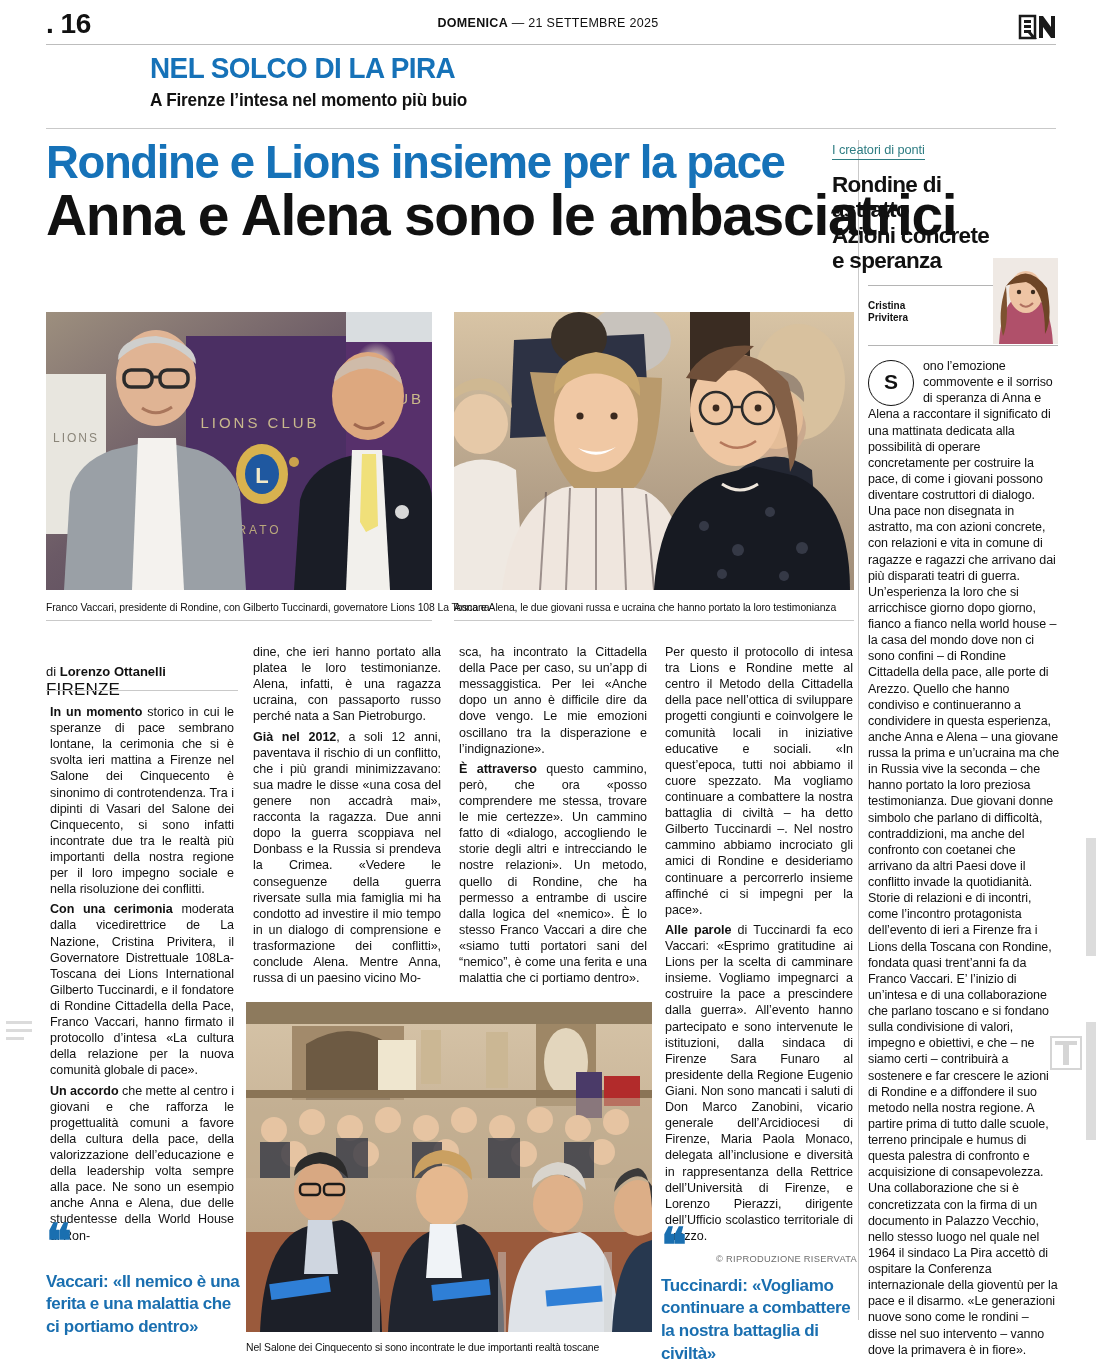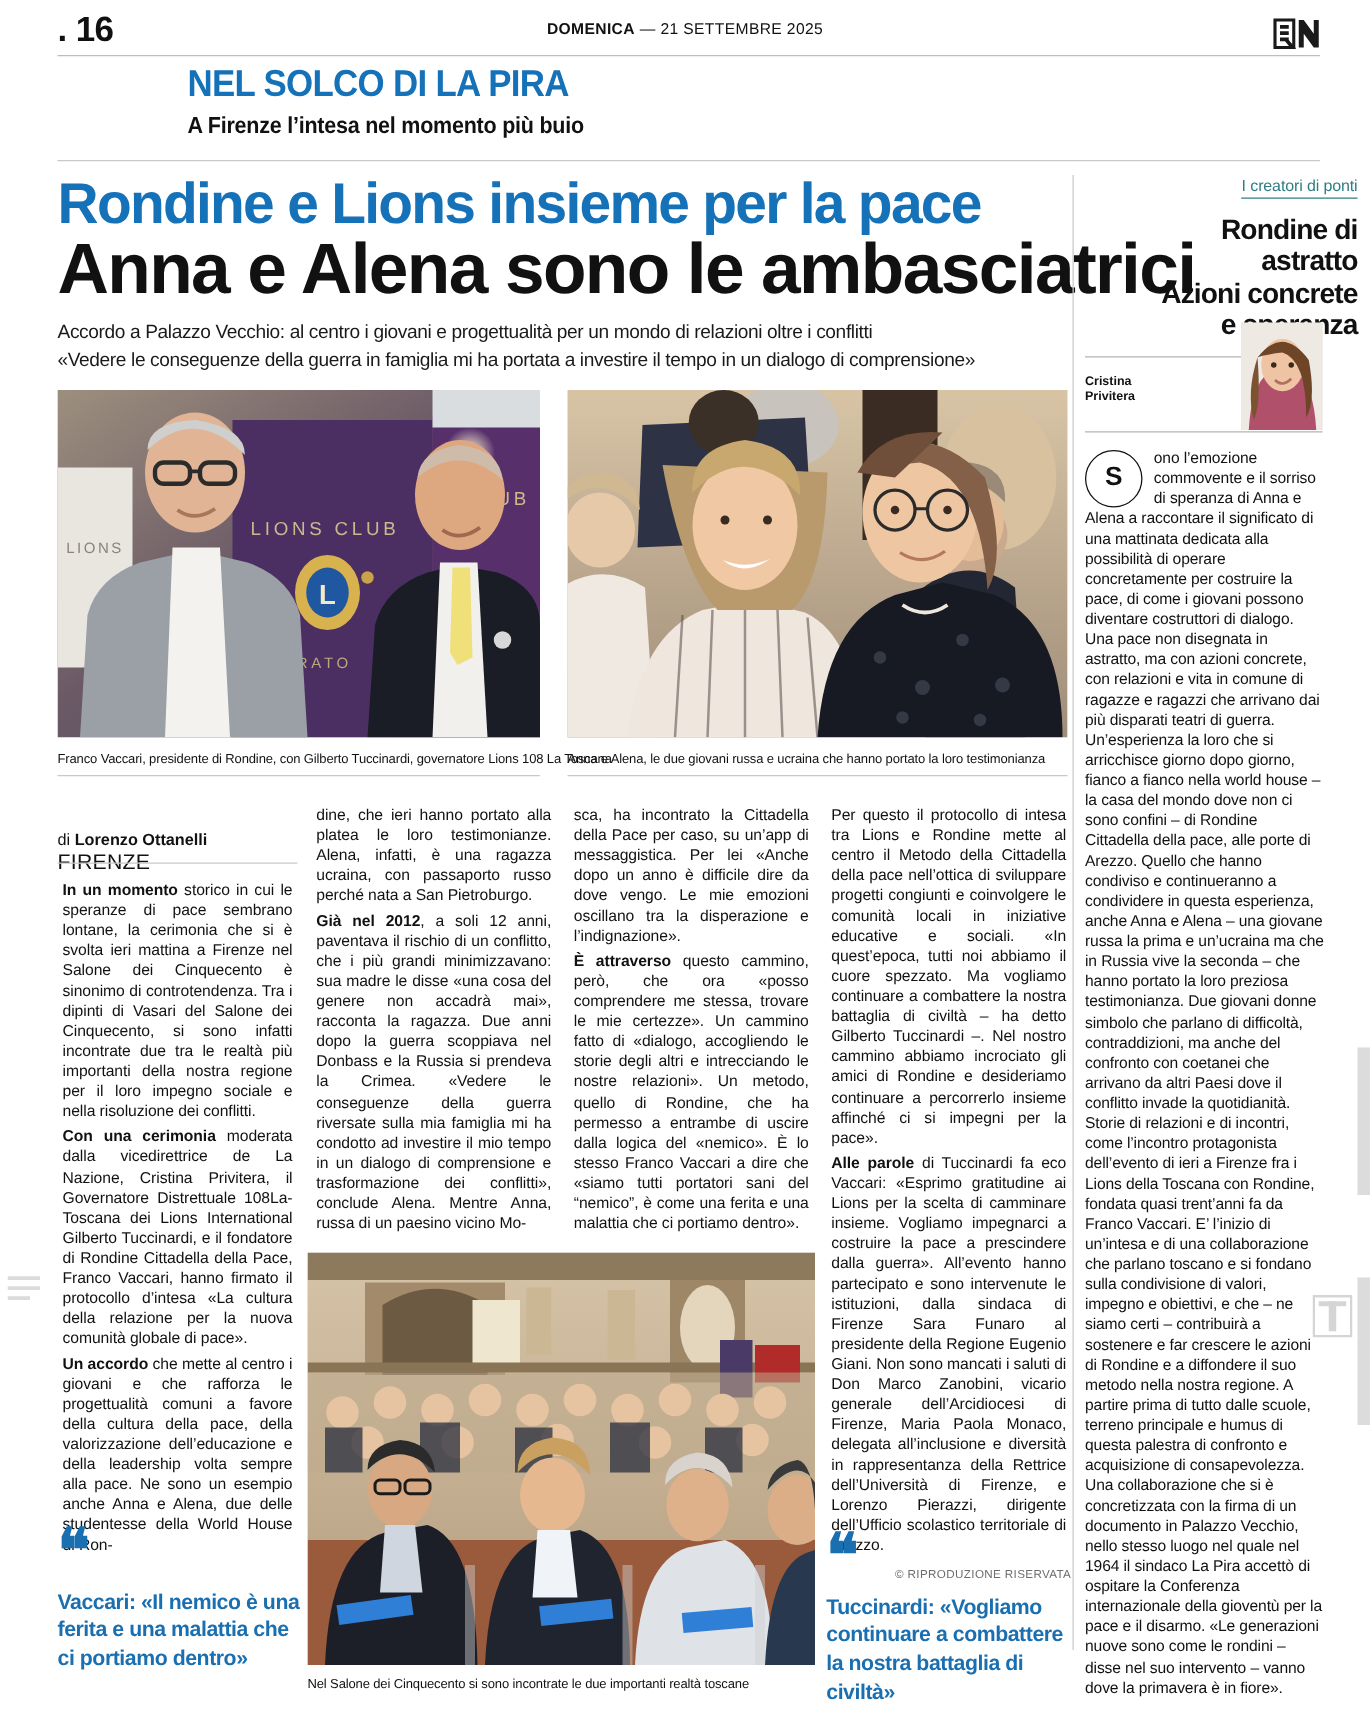--- a/index.html
+++ b/index.html
@@ -129,21 +129,21 @@
     letter-spacing:-2px;font-family:"Liberation Serif", serif;
   }
   .pq .qtext{
     margin-top:14px;font-size:17px;line-height:1.33;font-weight:bold;
     letter-spacing:-0.35px;color:#1a6fb0;
   }
   .pq1{left:46px;top:1228px;width:200px;}
   .pq2{left:661px;top:1232px;width:196px;}
 
   
-  .side{position:absolute;left:896px;top:140px;width:190px;text-align:right;}
+  .side{position:absolute;left:832px;top:140px;width:190px;}
   .side-kicker{
     font-size:12.8px;color:#2f7d83;letter-spacing:-0.1px;
     border-bottom:1px solid #2f7d83;display:inline-block;padding-bottom:2px;
   }
   .side-title{
     margin-top:12px;font-size:22.5px;line-height:1.13;font-weight:bold;
     color:#111;letter-spacing:-0.7px;
   }
   .side-author-rule-top{
     position:absolute;left:868px;top:285px;width:125px;height:1px;background:#b4b4b4;
@@ -208,24 +208,20 @@
 
   <div class="kicker-wrap">
     <div class="kicker-main">NEL SOLCO DI LA PIRA</div>
     <div class="kicker-sub">A Firenze l’intesa nel momento più buio</div>
   </div>
   <div class="rule-kicker"></div>
 
   <div class="head-zone">
     <div class="headline1">Rondine e Lions insieme per la pace</div>
     <div class="headline2">Anna e Alena sono le ambasciatrici</div>
-    <div class="summary">
-      <div>Accordo a Palazzo Vecchio: al centro i giovani e progettualità per un mondo di relazioni oltre i conflitti</div>
-      <div>«Vedere le conseguenze della guerra in famiglia mi ha portata a investire il tempo in un dialogo di comprensione»</div>
-    </div>
   </div>
 
   <div class="vdiv"></div>
 
   <div class="photo photoA">
     <svg width="386" height="278" viewBox="0 0 386 278" preserveAspectRatio="none" aria-hidden="true">
       <defs>
         <linearGradient id="bgA" x1="0" y1="0" x2="1" y2="1">
           <stop offset="0" stop-color="#9d8f7e"></stop>
             <stop offset="0.45" stop-color="#6b5a66"></stop>

